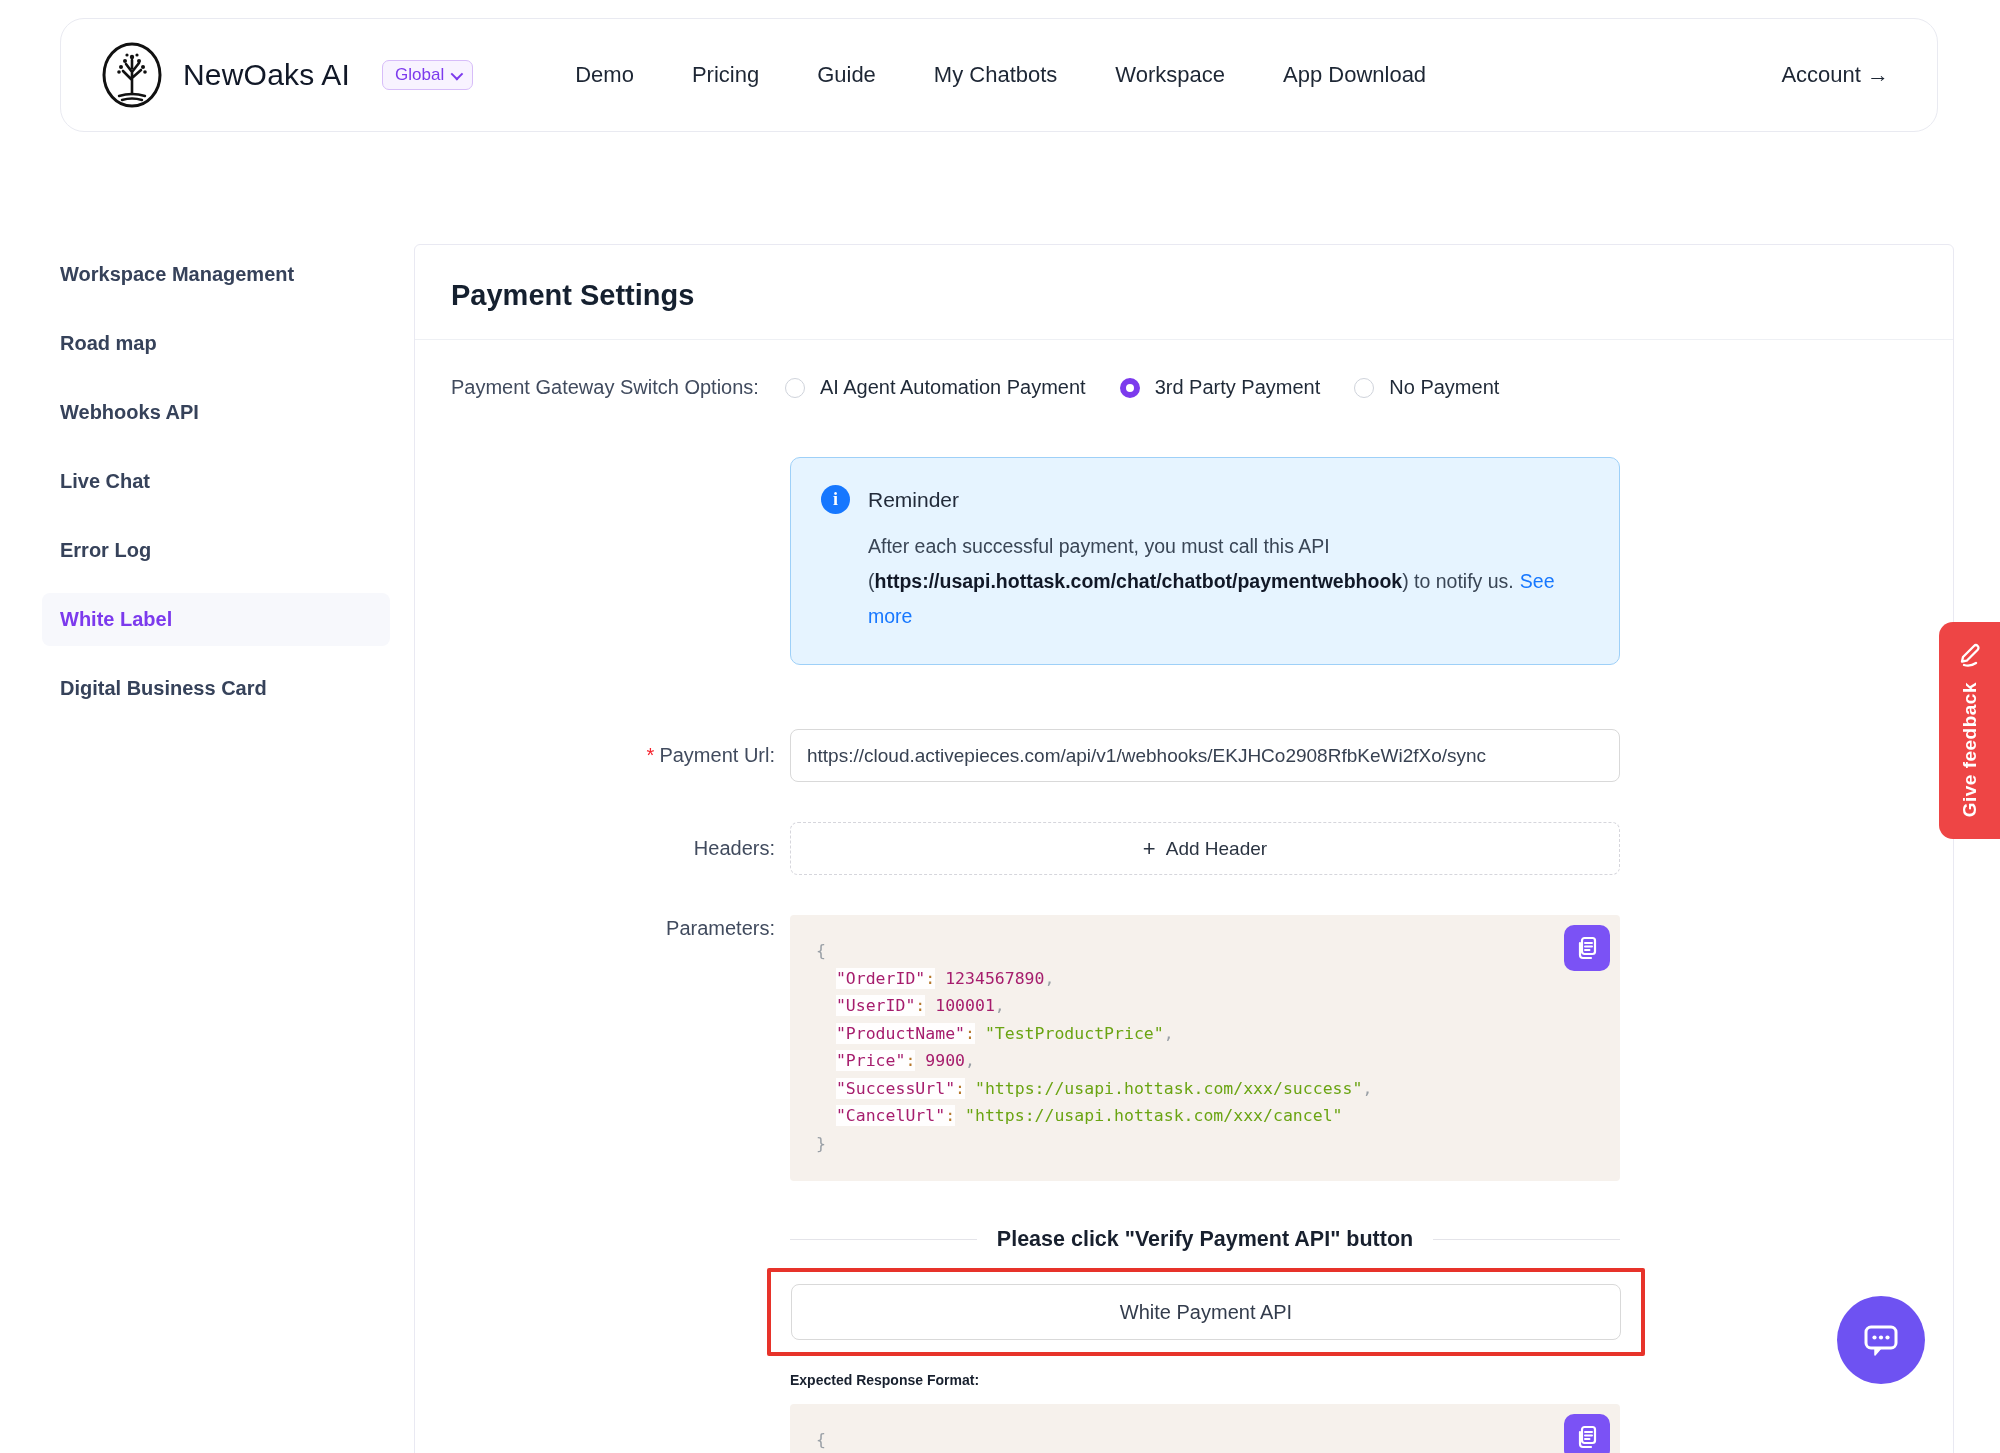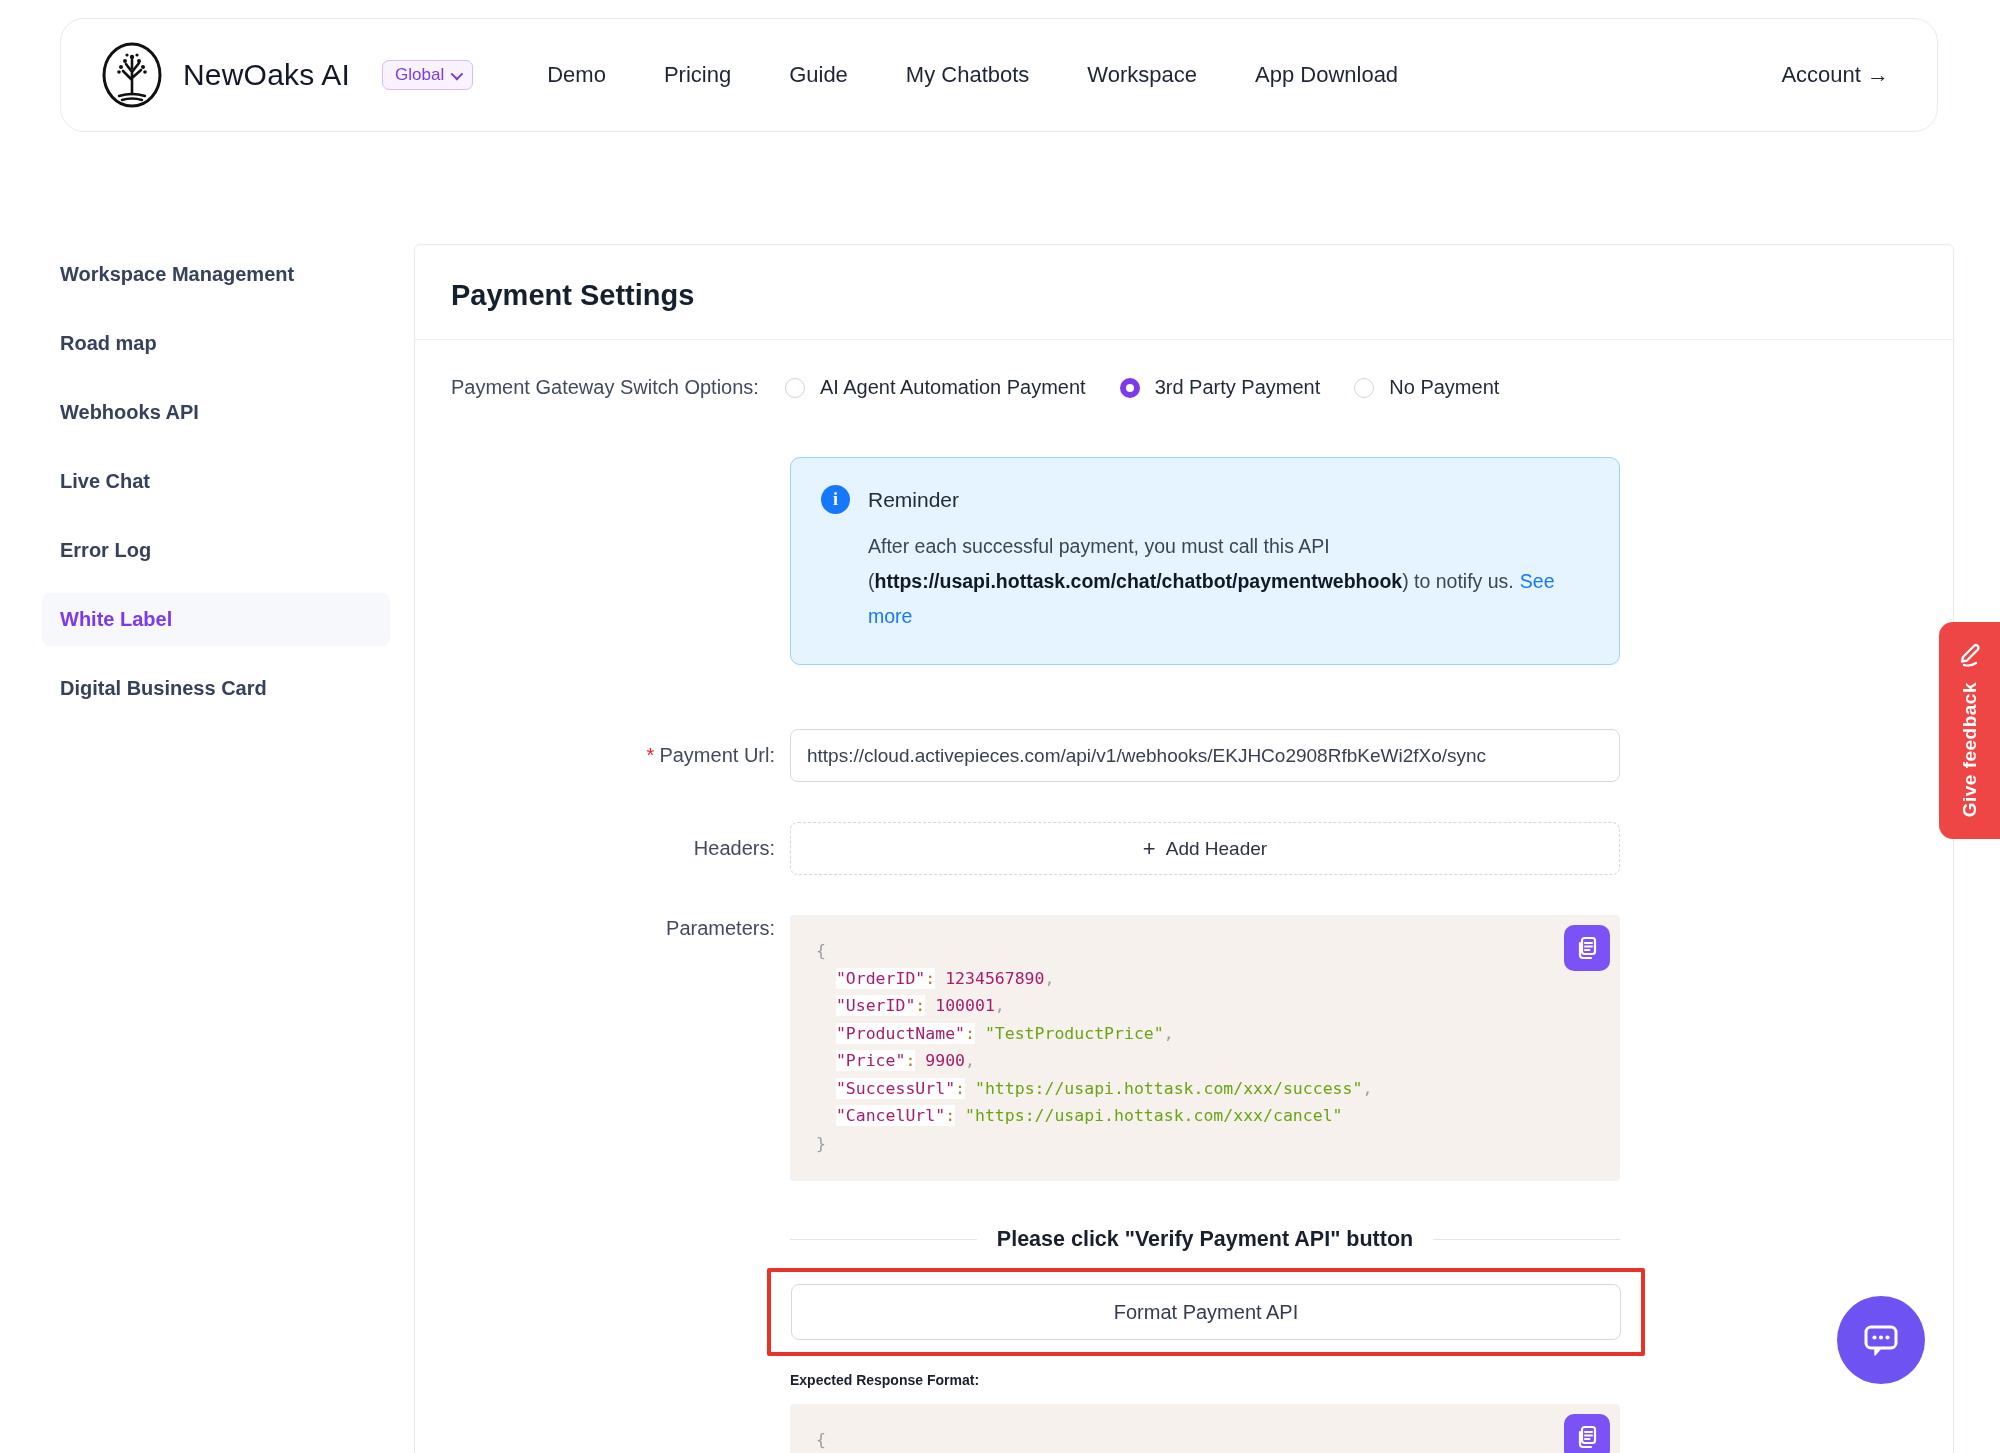--- a/index.html
+++ b/index.html
@@ -12,21 +12,21 @@
     background:#fff; border:1px solid #e9eaf1; border-radius:24px;
     display:flex; align-items:center; padding:0 48px 0 40px; }
   .brand { display:flex; align-items:center; gap:20px; }
   .logo { width:62px; height:66px; flex:0 0 auto; }
   .brand-name { font-size:30px; font-weight:500; color:#111827; letter-spacing:0.2px; }
   .region-badge { display:flex; align-items:center; gap:7px; margin-left:12px;
     background:#f8f3ff; border:1px solid #d7bdf9; color:var(--c-accent,#7c3aed);
     font-size:17px; padding:4px 12px; border-radius:7px; cursor:pointer; }
   .chev { width:9px; height:9px; border-right:2px solid var(--c-accent,#7c3aed);
     border-bottom:2px solid var(--c-accent,#7c3aed); transform:rotate(45deg) translateY(-2px); }
-  .top-nav { display:flex; gap:58px; margin-left:74px; }
+  .top-nav { display:flex; gap:58px; margin-left:102px; }
   .top-nav .nav-item { font-size:22px; color:#1d2634; cursor:pointer; white-space:nowrap; }
   .account-link { margin-left:auto; font-size:22px; color:#1d2634; cursor:pointer; white-space:nowrap; }
 
   
   .sidebar { position:absolute; left:42px; top:248px; width:348px; display:flex; flex-direction:column; gap:16px; }
   .side-item { padding:15px 18px; font-size:20px; font-weight:700; color:#36425a;
     border-radius:8px; cursor:pointer; }
   .side-item.active { color:var(--c-accent,#7c3aed); background:var(--c-sidebar_active_bg,#f7f8fc); }
 
   
@@ -235,21 +235,21 @@
         </div>
     </div>
 
     <div class="divider">
       <span class="divider-line"></span>
       <span class="divider-text">Please click "Verify Payment API" button</span>
       <span class="divider-line"></span>
     </div>
 
     <div class="annotation-box">
-      <button class="verify-btn">Format Payment API</button>
+      <button class="verify-btn">White Payment API</button>
     </div>
 
     <div class="expected-label">Expected Response Format:</div>
 
     <div class="code-block second">
       <button class="copy-btn">
         <svg width="26" height="26" viewBox="0 0 26 26">
           <rect x="8" y="3" width="13" height="16" rx="2.5" fill="none" stroke="#fff" stroke-width="2.2"></rect>
           <path d="M11 8 H18 M11 11.5 H18 M11 15 H15.5" stroke="#fff" stroke-width="2" stroke-linecap="round"></path>
           <path d="M6 8 V20 a3 3 0 0 0 3 3 h8" fill="none" stroke="#fff" stroke-width="2.2" stroke-linecap="round"></path>

